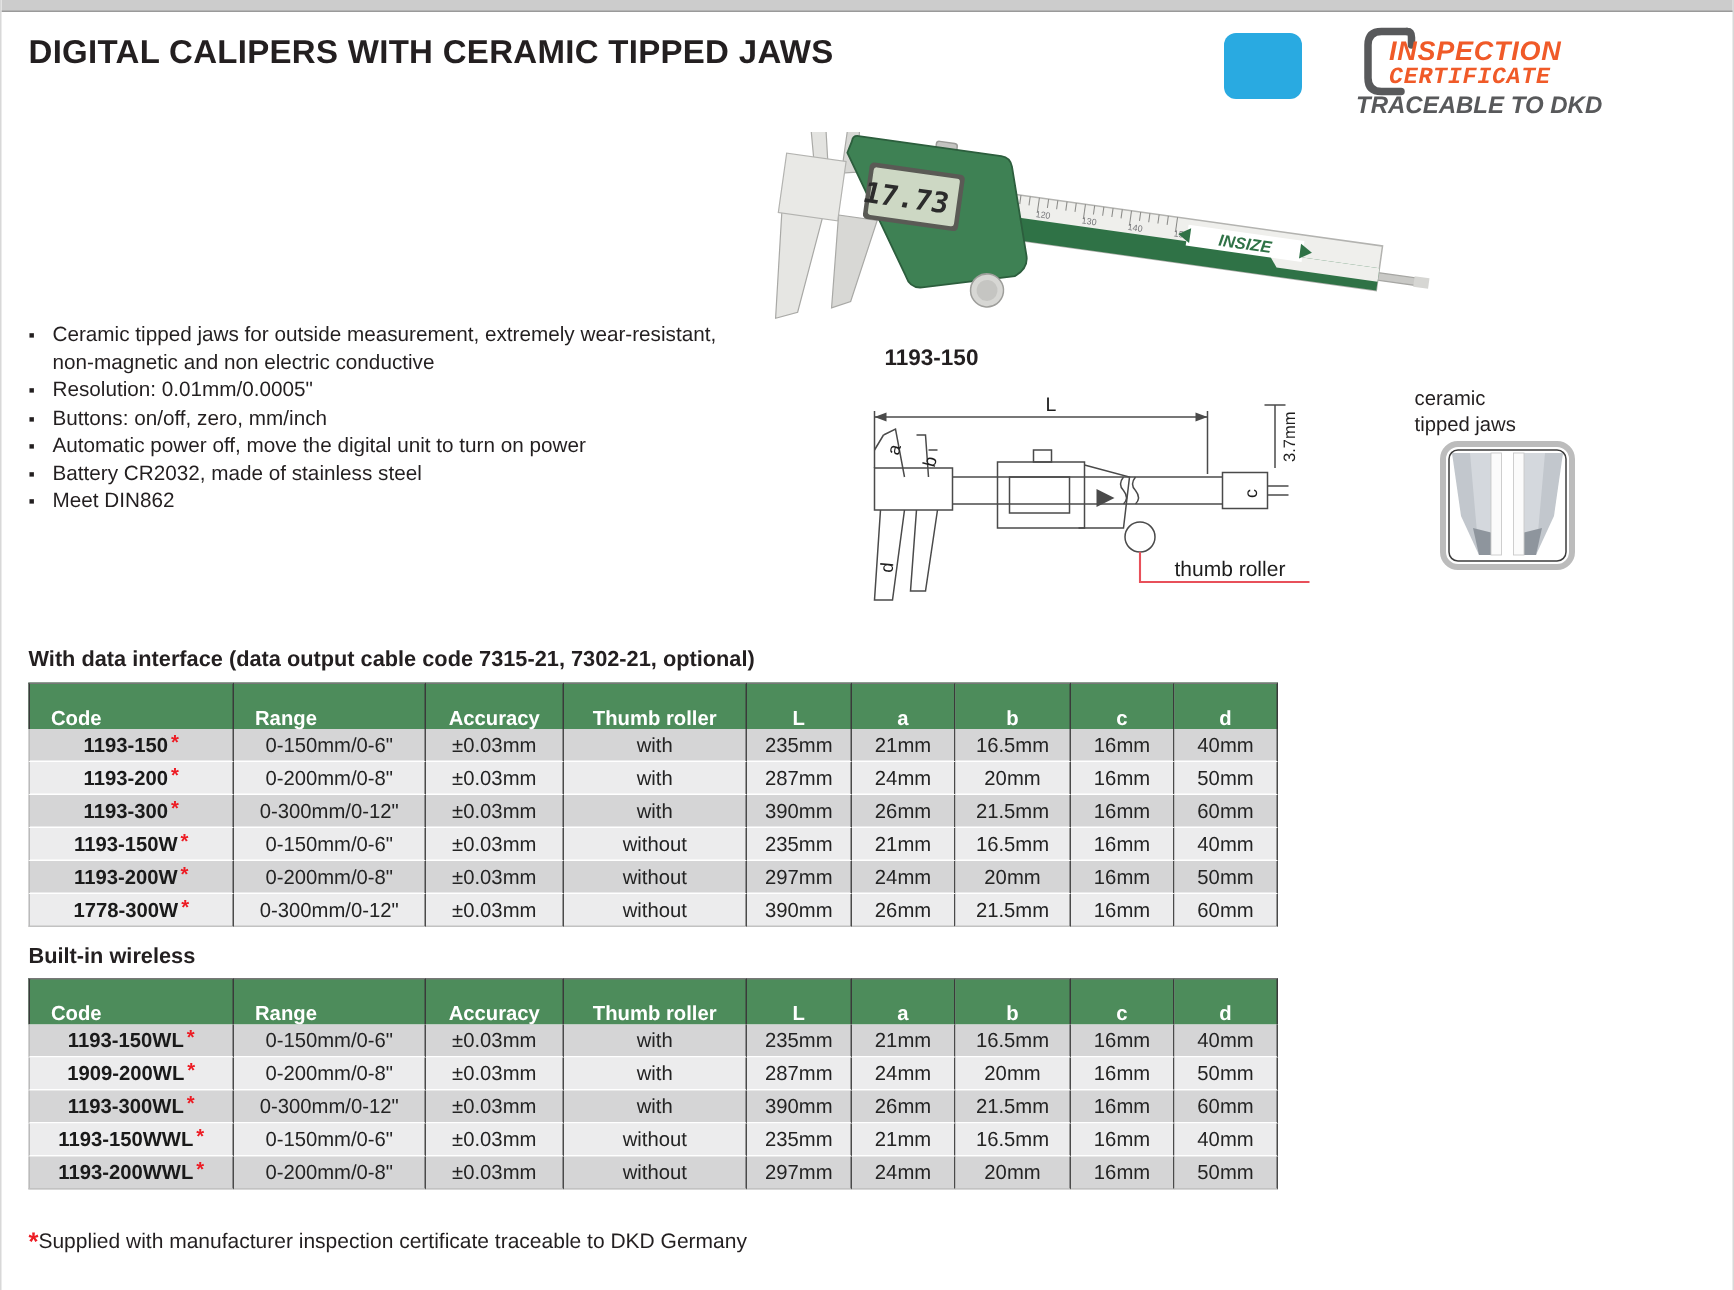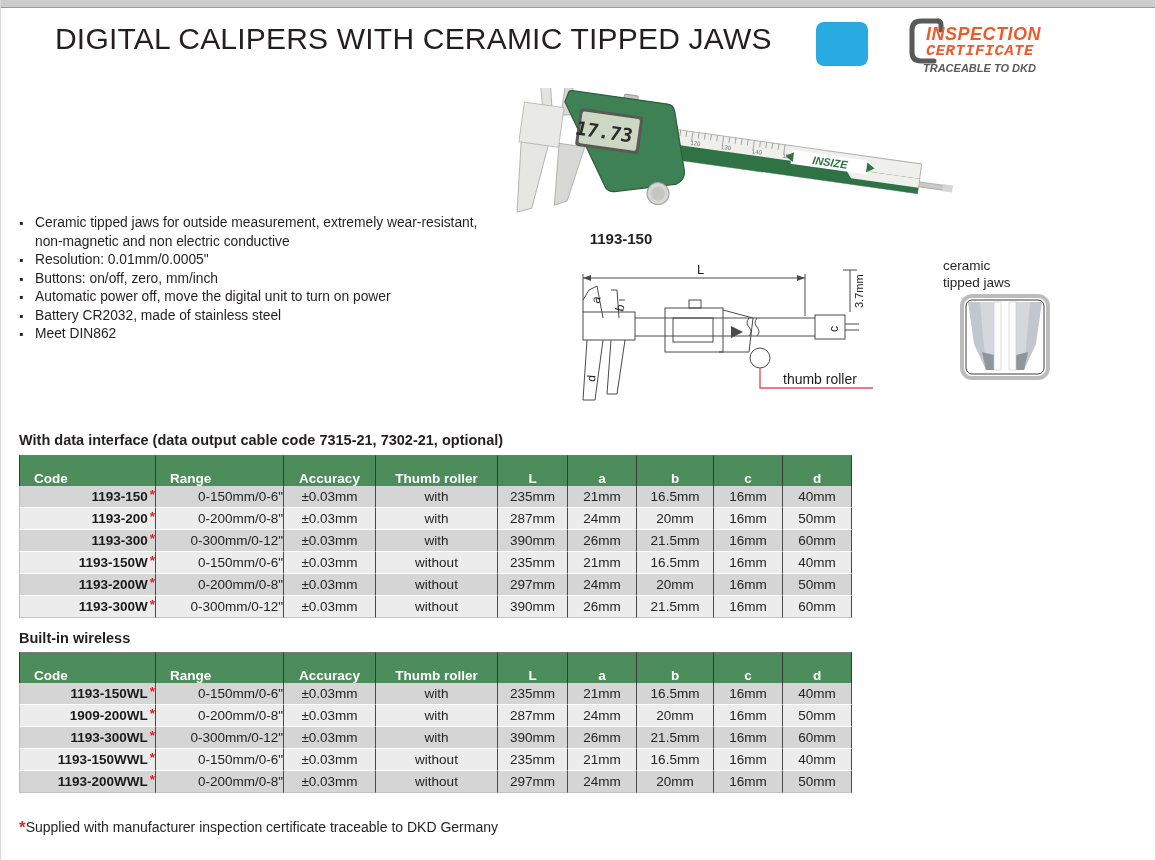--- a/index.html
+++ b/index.html
@@ -5,37 +5,37 @@
   * { margin:0; padding:0; box-sizing:border-box; }
   html,body { background:#e9e9e9; }
   body { font-family:"Liberation Sans", sans-serif; }
   .page {
     position:relative; width:1156px; height:860px; background:#ffffff;
     overflow:hidden; border-left:1px solid #d8d8d8; border-right:1px solid #d8d8d8;
   }
   .top-strip { position:absolute; left:0; top:0; width:1156px; height:8px;
     background:#cccccc; border-bottom:1px solid #9a9a9a; }
 
-  .page-title { position:absolute; left:18px; top:22px; font-size:30px; font-weight:normal;
-    color:#231f20; letter-spacing:0.2px;margin-left:36px; }
+  .page-title { position:absolute; left:18px; top:22px; font-size:22px; font-weight:bold;
+    color:#231f20; letter-spacing:0.2px; }
 
   
   .badge-data-output { position:absolute; left:815px; top:22px; width:52px; height:44px;
     border-radius:8px; color:#fff; font-weight:normal; font-size:11.5px; line-height:13px;
     display:flex; flex-direction:column; align-items:center; justify-content:center; text-align:center;gap:44px; }
 
   
   .cert-logo { position:absolute; left:903px; top:16px; width:180px; height:70px; }
   .cert-icon { position:absolute; left:4px; top:2px; }
   .cert-line1 { position:absolute; left:22px; top:8px; font-size:18px; font-weight:bold;
     font-style:italic; letter-spacing:0.5px; }
   .cert-line2 { position:absolute; left:22px; top:26px; font-size:15.5px; font-weight:bold;
     font-style:italic; letter-spacing:0.5px; }
-  .cert-line3 { position:absolute; left:0px; top:46px; font-size:11px; font-weight:bold;
-    font-style:italic;margin-left:19px; }
+  .cert-line3 { position:absolute; left:0px; top:46px; font-size:16px; font-weight:bold;
+    font-style:italic; }
 
   
   .features { position:absolute; left:18px; top:214px; width:480px; list-style:none; }
   .features li { position:relative; font-size:13.8px; line-height:18.5px; color:#231f20;
     padding-left:16px; }
   .features li::before { content:"▪"; position:absolute; left:0; top:0; font-size:12px; color:#231f20; }
 
   
   .product-photo { position:absolute; left:500px; top:88px; }
   .product-caption { position:absolute; left:505px; top:230px; width:230px; text-align:center;
@@ -59,21 +59,21 @@
   .data-table th { background:#4d8c5b; color:#ffffff; font-size:13.5px; font-weight:bold;
     height:23px; border-right:1px solid #3a3a3a; border-top:1px solid #777; padding:15px 0 0 0; }
   .data-table th.al { text-align:left; padding-left:14px; }
   .data-table th:first-child { border-left:1px solid #3a3a3a; }
   .data-table td { font-size:13.5px; color:#232323; height:22px;
     border-right:1px solid #4a4a4a; border-bottom:1px solid #ffffff; white-space:nowrap; }
   .data-table td:first-child { border-left:1px solid #bbbbbb; }
   .data-table tbody tr:nth-child(odd)  td { background:#d5d5d6; }
   .data-table tbody tr:nth-child(even) td { background:#ececed; }
   .data-table tbody tr:last-child td { border-bottom:1px solid #c2c2c2; }
-  .data-table td.al { text-align:right; }
+  .data-table td.al { text-align:center; }
   .data-table td.ac { text-align:center; }
   .code-text { font-weight:bold; color:#1a1a1a; }
   .star { color:#ed1c24; font-weight:bold; margin-left:2px; position:relative; top:-2px; }
 
   
   .footnote { position:absolute; left:18px; top:818px; font-size:14px; color:#231f20; }
   .footnote .fstar { color:#ed1c24; font-weight:bold; font-size:17px; vertical-align:-1px; }
 </style>
 </head>
 <body>
@@ -327,21 +327,21 @@
           <td class="al">0-200mm/0-8"</td>
           <td class="ac">±0.03mm</td>
           <td class="ac">without</td>
           <td class="ac">297mm</td>
           <td class="ac">24mm</td>
           <td class="ac">20mm</td>
           <td class="ac">16mm</td>
           <td class="ac">50mm</td>
         </tr>
         <tr>
-          <td class="al"><span class="code-text">1193-300W</span><span class="star">*</span></td>
+          <td class="al"><span class="code-text">1778-300W</span><span class="star">*</span></td>
           <td class="al">0-300mm/0-12"</td>
           <td class="ac">±0.03mm</td>
           <td class="ac">without</td>
           <td class="ac">390mm</td>
           <td class="ac">26mm</td>
           <td class="ac">21.5mm</td>
           <td class="ac">16mm</td>
           <td class="ac">60mm</td>
         </tr>
       </tbody>

